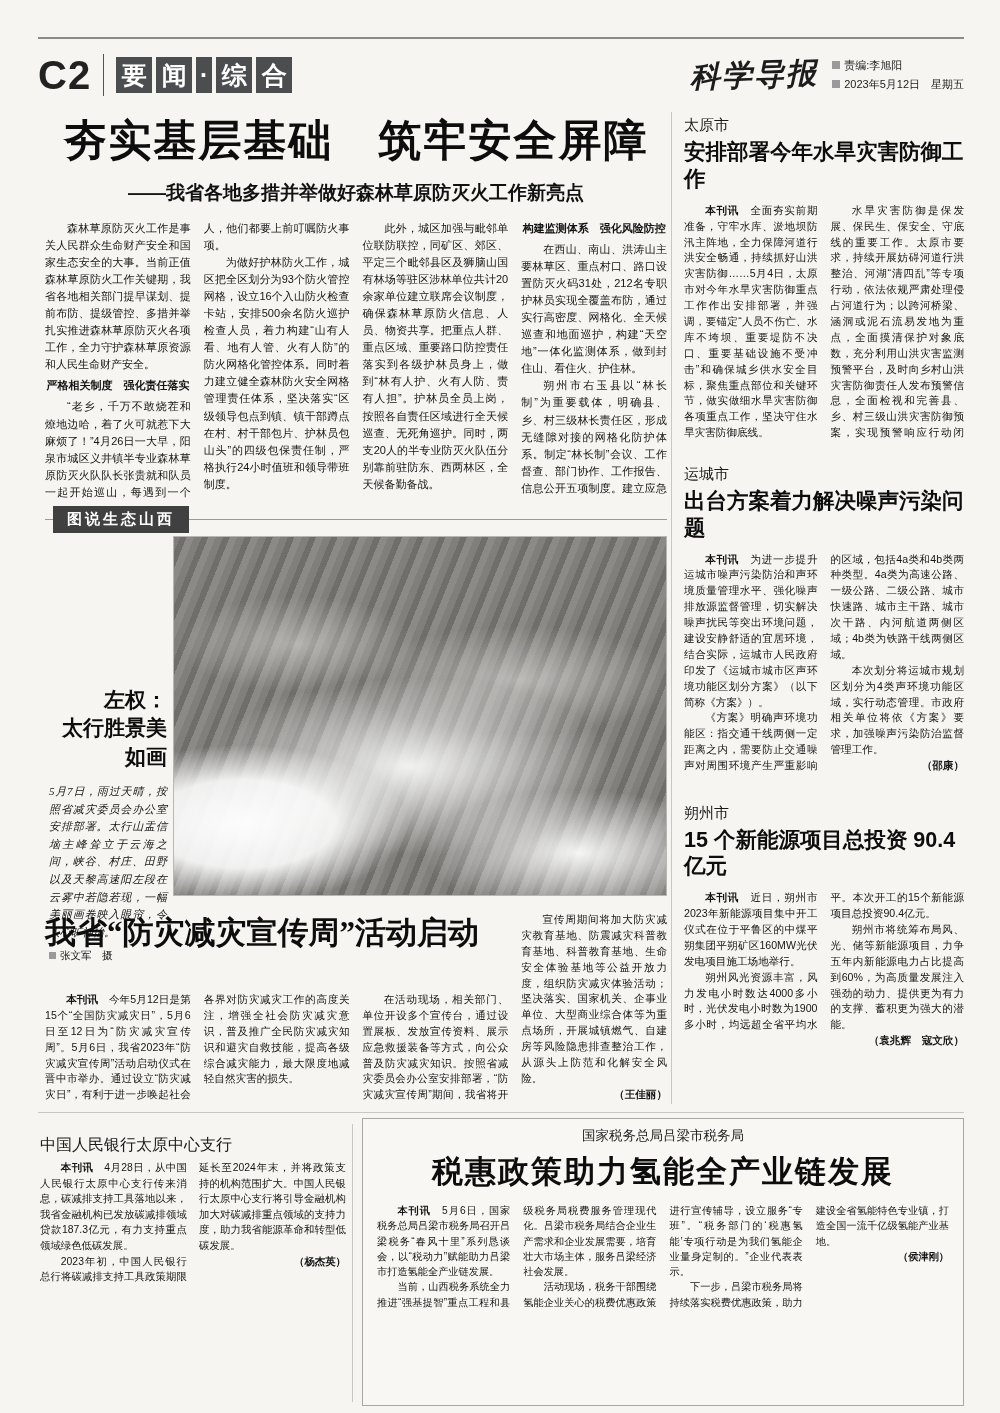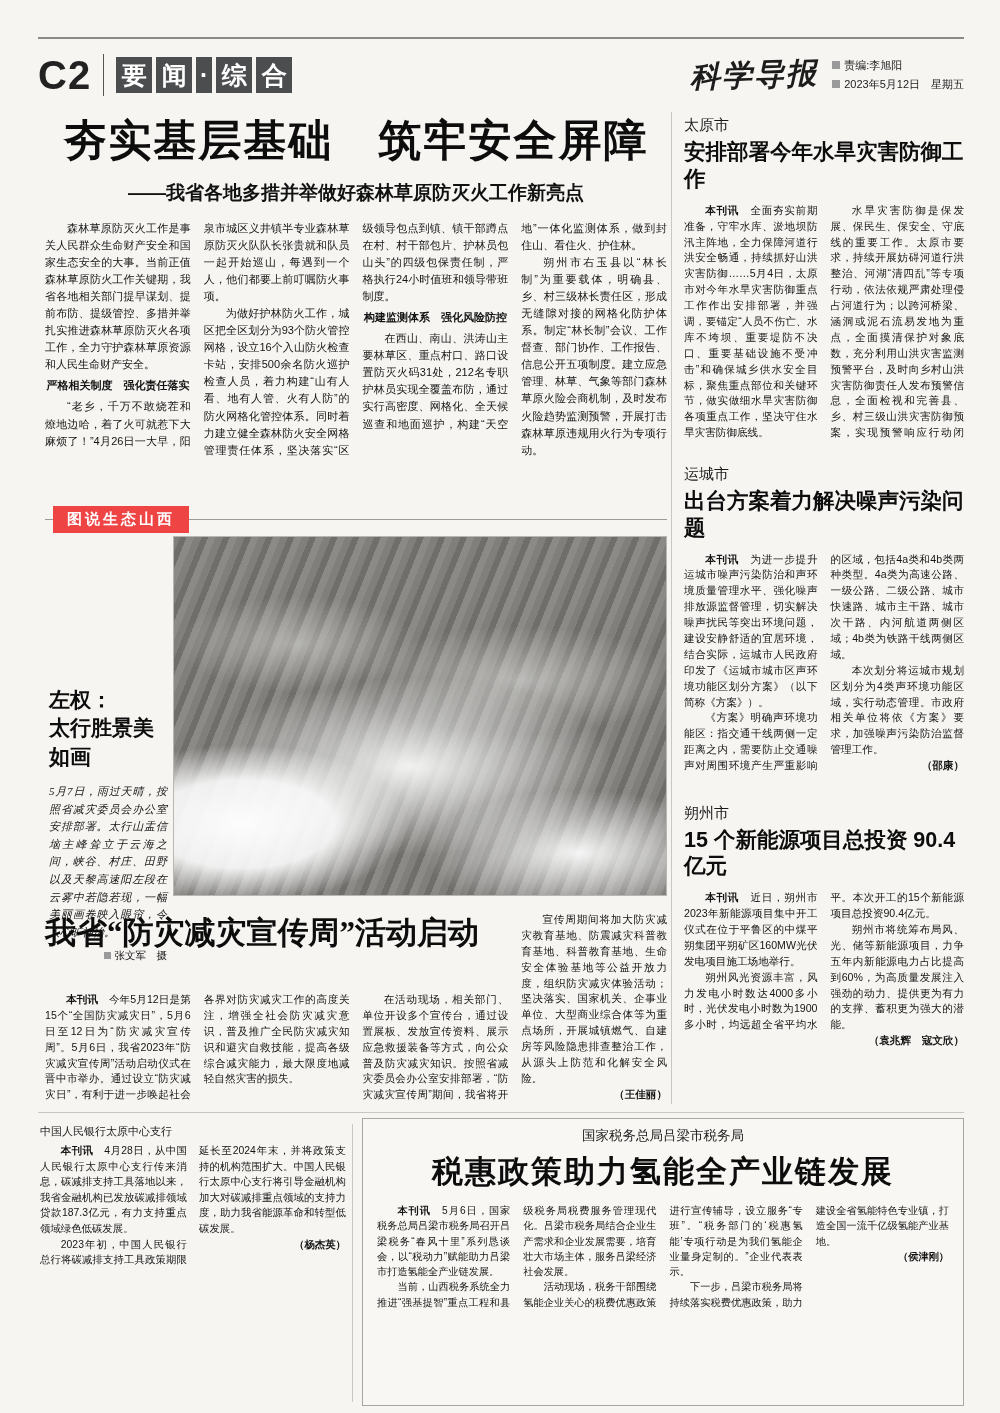--- a/index.html
+++ b/index.html
@@ -48,52 +48,52 @@
   .s-title { font-size:21.5px; font-weight:800; line-height:1.25; color:#0d0d0d; margin-bottom:10px; }
   .s-body { columns:2; column-gap:13px; font-size:10.6px; line-height:1.5; overflow:hidden; }
   .s-body.h-tai { height:242px; }
   .s-body.h-yun { height:232px; }
   .s-body.h-shuo { height:196px; }
   
   .photo-sec { position:absolute; left:45px; top:506px; width:622px; height:396px; }
   .badge-row { display:flex; align-items:center; }
   .badge-row .lseg { width:8px; border-top:1px solid #9a9a9a; }
   .badge {
-    background:#ef4444; color:#fff; font-size:15px; font-weight:700;
+    background:#404040; color:#fff; font-size:15px; font-weight:700;
     padding:4px 14px; letter-spacing:3px;
   }
   .badge-row .rseg { flex:1; border-top:1px solid #9a9a9a; }
   .photo {
     position:absolute; right:0; top:30px; width:494px; height:360px;
     background:
       radial-gradient(ellipse 230px 110px at 14% 80%, rgba(255,255,255,.98) 0%, rgba(252,252,252,.9) 40%, rgba(255,255,255,0) 72%),
       radial-gradient(ellipse 300px 130px at 48% 64%, rgba(248,248,247,.95) 0%, rgba(248,248,247,0) 68%),
       radial-gradient(ellipse 220px 90px at 82% 88%, rgba(255,255,255,.92) 0%, rgba(255,255,255,0) 70%),
       radial-gradient(ellipse 260px 90px at 70% 40%, rgba(230,230,228,.55) 0%, rgba(230,230,228,0) 60%),
       radial-gradient(ellipse 200px 80px at 25% 30%, rgba(225,225,223,.5) 0%, rgba(225,225,223,0) 60%),
       repeating-linear-gradient(112deg, #807f7c 0 7px, #6f6e6b 7px 13px, #8b8a87 13px 20px),
       linear-gradient(160deg, #8e8d8a 0%, #5d5c59 55%, #757472 100%);
     box-shadow:0 0 0 1px #b9b7b3 inset;
   }
   .cap-box { position:absolute; left:4px; top:180px; width:118px; }
-  .cap-title { font-family:"Liberation Serif","DejaVu Serif",serif; font-weight:900; font-size:21px; line-height:1.35; color:#0d0d0d; }
+  .cap-title { font-family:"Liberation Serif","DejaVu Serif",serif; font-weight:900; font-size:21px; line-height:1.35; color:#0d0d0d;text-align:right; }
   .cap-text { margin-top:12px; font-family:"Liberation Serif","DejaVu Serif",serif; font-style:italic; font-size:11px; line-height:1.6; text-align:justify; }
-  .cap-credit { margin-top:8px; font-size:10.5px; text-align:right; }
+  .cap-credit { margin-top:8px; font-size:10.5px; }
   .cap-credit .msq { display:inline-block; width:7px; height:7px; background:#9a9a9a; margin-right:4px; }
   
   .fz { position:absolute; left:45px; top:912px; width:622px; height:194px; display:grid; grid-template-columns:repeat(4,1fr); grid-template-rows:74px 1fr; column-gap:13px; }
   .fz-head { grid-column:1/4; grid-row:1; }
   .fz-title { font-family:"Liberation Serif","DejaVu Serif",serif; font-size:31px; font-weight:900; letter-spacing:0px; color:#0d0d0d; }
   .fz-sub { font-size:14px; color:#333; margin-top:8px; letter-spacing:2px; }
   .fz-body { grid-column:1/4; grid-row:2; columns:3; column-gap:13px; font-size:10.6px; line-height:1.5; overflow:hidden; margin-top:6px; }
   .fz-col4 { grid-column:4; grid-row:1/3; font-size:10.6px; line-height:1.5; overflow:hidden; }
   
   .rule-bottom { position:absolute; left:38px; right:36px; top:1112px; border-top:1px solid #c9c7c3; }
   .bank { position:absolute; left:40px; top:1124px; width:306px; height:278px; }
-  .bank .kicker { font-size:11px; }
+  .bank .kicker { font-size:16px;margin-top:11px; }
   .bank-title { font-size:17.5px; font-weight:800; line-height:1.3; margin:6px 0 8px; }
   .bank-body { columns:2; column-gap:12px; font-size:10.4px; line-height:1.5; height:198px; overflow:hidden; }
   .bot-vline { position:absolute; left:352px; top:1124px; height:278px; border-left:1px solid #c9c7c3; }
   .tax { position:absolute; left:362px; top:1118px; width:602px; height:288px; border:1px solid #a9a7a3; padding:8px 14px; background:#f8f7f4; }
   .tax-kicker { text-align:center; font-size:13.5px; color:#222; }
   .tax-title { text-align:center; font-size:31px; font-weight:900; letter-spacing:2px; margin:6px 0 10px; color:#0d0d0d; }
   .tax-body { columns:4; column-gap:13px; font-size:10.2px; line-height:1.5; height:196px; overflow:hidden; }
 </style>
 </head>
 <body>
@@ -120,20 +120,21 @@
 </div>
 
 <div class="lead">
   <div class="lead-title">夯实基层基础　筑牢安全屏障</div>
   <div class="lead-sub">——我省各地多措并举做好森林草原防灭火工作新亮点</div>
   <div class="lead-body">
       <p class="blk blk-p">森林草原防灭火工作是事关人民群众生命财产安全和国家生态安全的大事。当前正值森林草原防火工作关键期，我省各地相关部门提早谋划、提前布防、提级管控、多措并举扎实推进森林草原防灭火各项工作，全力守护森林草原资源和人民生命财产安全。</p>
       <p class="blk blk-h">严格相关制度　强化责任落实</p>
       <p class="blk blk-p">“老乡，千万不敢烧茬和燎地边哈，着了火可就惹下大麻烦了！”4月26日一大早，阳泉市城区义井镇半专业森林草原防灭火队队长张贵就和队员一起开始巡山，每遇到一个人，他们都要上前叮嘱防火事项。</p>
       <p class="blk blk-p">为做好护林防火工作，城区把全区划分为93个防火管控网格，设立16个入山防火检查卡站，安排500余名防火巡护检查人员，着力构建“山有人看、地有人管、火有人防”的防火网格化管控体系。同时着力建立健全森林防火安全网格管理责任体系，坚决落实“区级领导包点到镇、镇干部蹲点在村、村干部包片、护林员包山头”的四级包保责任制，严格执行24小时值班和领导带班制度。</p>
+      <p class="blk blk-p">此外，城区加强与毗邻单位联防联控，同矿区、郊区、平定三个毗邻县区及狮脑山国有林场等驻区涉林单位共计20余家单位建立联席会议制度，确保森林草原防火信息、人员、物资共享。把重点人群、重点区域、重要路口防控责任落实到各级护林员身上，做到“林有人护、火有人防、责有人担”。护林员全员上岗，按照各自责任区域进行全天候巡查、无死角巡护。同时，两支20人的半专业防灭火队伍分别靠前驻防东、西两林区，全天候备勤备战。</p>
       <p class="blk blk-h">构建监测体系　强化风险防控</p>
       <p class="blk blk-p">在西山、南山、洪涛山主要林草区、重点村口、路口设置防灭火码31处，212名专职护林员实现全覆盖布防，通过实行高密度、网格化、全天候巡查和地面巡护，构建“天空地”一体化监测体系，做到封住山、看住火、护住林。</p>
       <p class="blk blk-p">朔州市右玉县以“林长制”为重要载体，明确县、乡、村三级林长责任区，形成无缝隙对接的网格化防护体系。制定“林长制”会议、工作督查、部门协作、工作报告、信息公开五项制度。建立应急管理、林草、气象等部门森林草原火险会商机制，及时发布火险趋势监测预警，开展打击森林草原违规用火行为专项行动。</p>
     </div>
 </div>
 
 <div class="side-vline"></div>
 <div class="sidebar">
   <div class="s-art">
     <div class="kicker">太原市</div>

